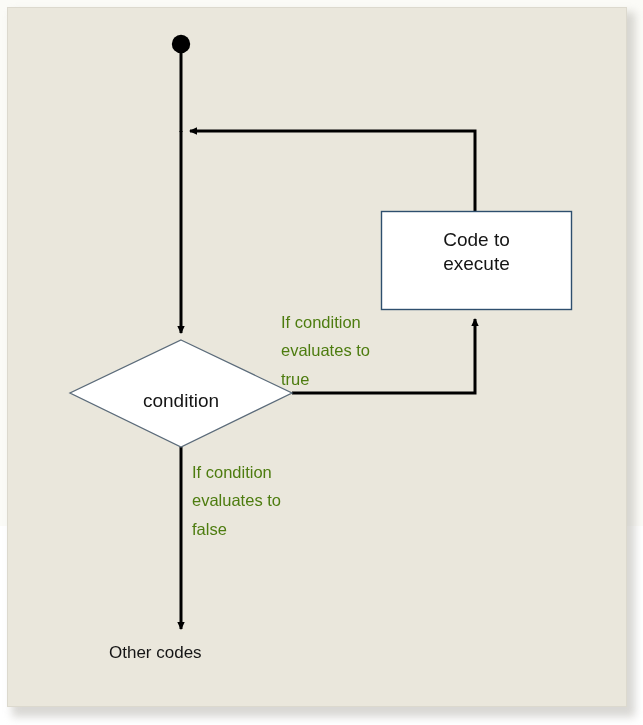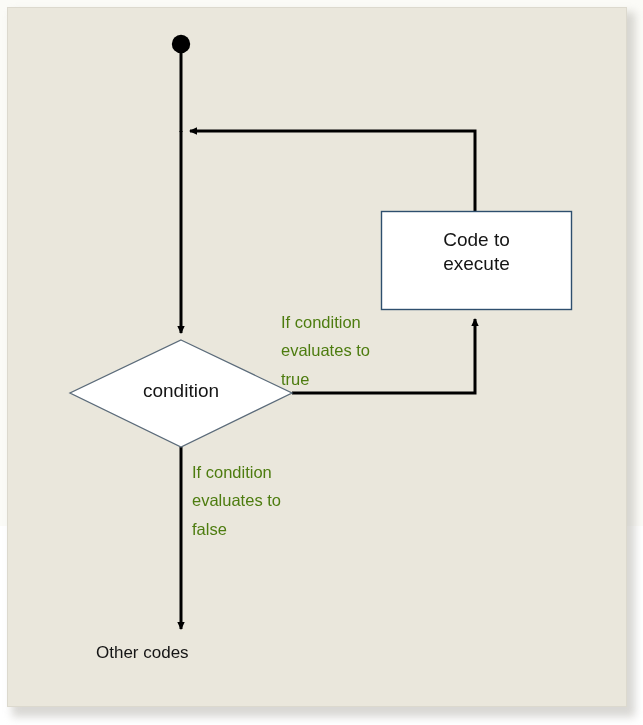--- a/index.html
+++ b/index.html
@@ -63,21 +63,21 @@
 
   #label-code-to-execute {
     left: 381px;
     top: 228px;
     width: 191px;
     font-size: 19px;
   }
 
   #label-condition {
     left: 96px;
-    top: 379px;
+    top: 389px;
     width: 170px;
     font-size: 19px;
   }
 
   .edge-label {
     position: absolute;
     color: #4d7c0f;
     font-size: 16.5px;
     line-height: 1.72;
     text-align: left;
@@ -92,21 +92,21 @@
   }
 
   #label-false-branch {
     left: 192px;
     top: 458px;
     width: 140px;
   }
 
   #label-other-codes {
     position: absolute;
-    left: 96px;
+    left: 109px;
     top: 643px;
     font-size: 17px;
     color: #151515;
     white-space: nowrap;
     pointer-events: none;
   }
 </style>
 </head>
 <body>
 

